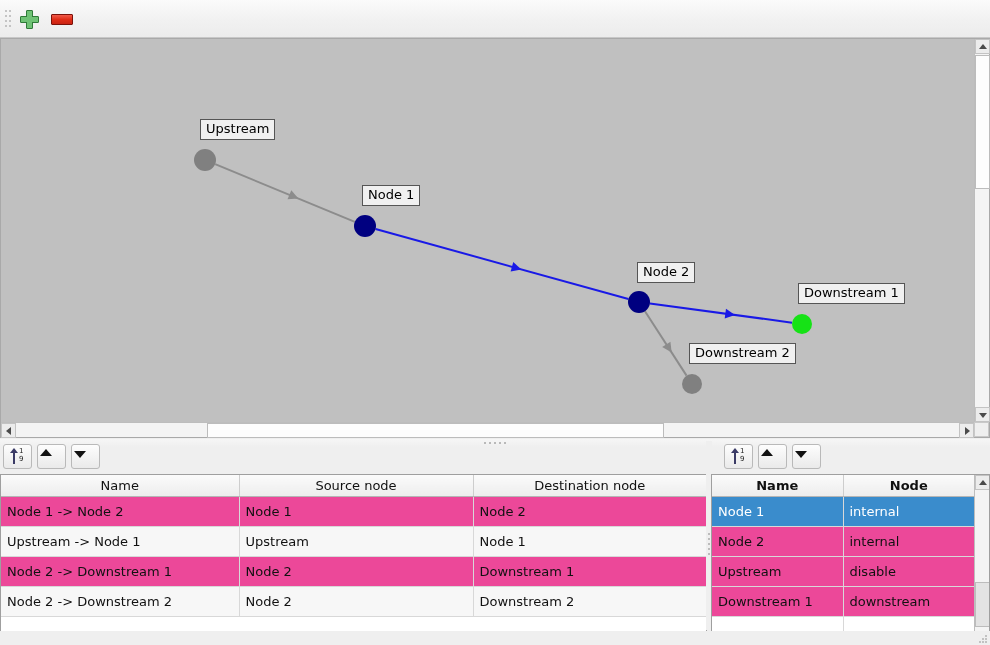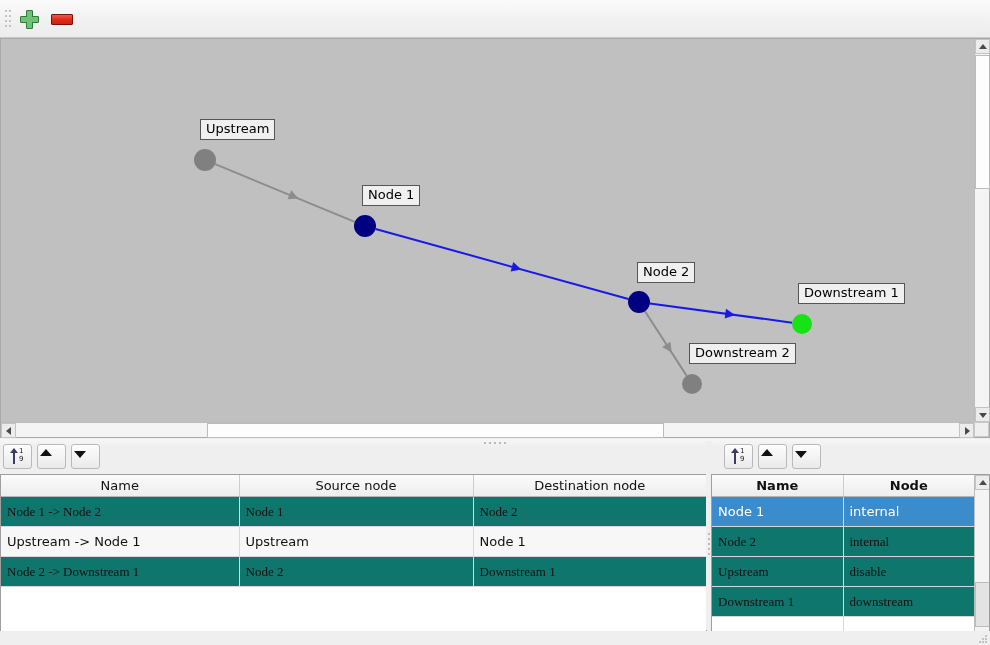--- a/index.html
+++ b/index.html
@@ -99,21 +99,21 @@
     background:linear-gradient(to bottom,#fbfbfb,#ededed);
     border-right:1px solid #cdcdcd;border-bottom:1px solid #b5b5b5;
     font-weight:normal;font-size:13px;height:21px;padding:0;color:#111;
   }
   th.b{font-weight:bold;}
   td{
     border-right:1px solid #d8d8d8;border-bottom:1px solid #d8d8d8;
     height:29px;padding:0 0 0 6px;font-size:13px;color:#111;
     white-space:nowrap;overflow:hidden;text-overflow:ellipsis;
   }
-  tr.odd td{background:#0f766e;font-family:Liberation Serif, serif;}
+  tr.odd td{background:#ec4899;}
   tr.even td{background:#f7f7f7;}
   tr.sel td{background:#3a8ccc;color:#fff;}
   tr.blank td{height:16px;background:#fff;border-bottom:none;}
 
   .splitter-v{position:absolute;left:706px;top:441px;width:6px;height:189px;
     background:#efefef;cursor:col-resize;}
   .splitter-v .dots{position:absolute;left:2px;top:92px;width:2px;height:22px;}
   .splitter-v .dots i{position:absolute;width:2px;height:2px;background:#bbb;}
 
   .statusbar{position:absolute;left:0;bottom:0;width:990px;height:14px;background:#efefef;}
@@ -246,20 +246,25 @@
             <tr class="even">
               <td>Upstream -&gt; Node 1</td>
               <td>Upstream</td>
               <td style="border-right: none;">Node 1</td>
             </tr>
             <tr class="odd">
               <td>Node 2 -&gt; Downstream 1</td>
               <td>Node 2</td>
               <td style="border-right: none;">Downstream 1</td>
             </tr>
+            <tr class="even">
+              <td>Node 2 -&gt; Downstream 2</td>
+              <td>Node 2</td>
+              <td style="border-right: none;">Downstream 2</td>
+            </tr>
             <tr class="blank">
               <td style="border-right:none"></td>
               <td style="border-right:none"></td>
               <td style="border-right:none"></td>
             </tr>
           </tbody>
       </table>
     </div>
   </div>
 

